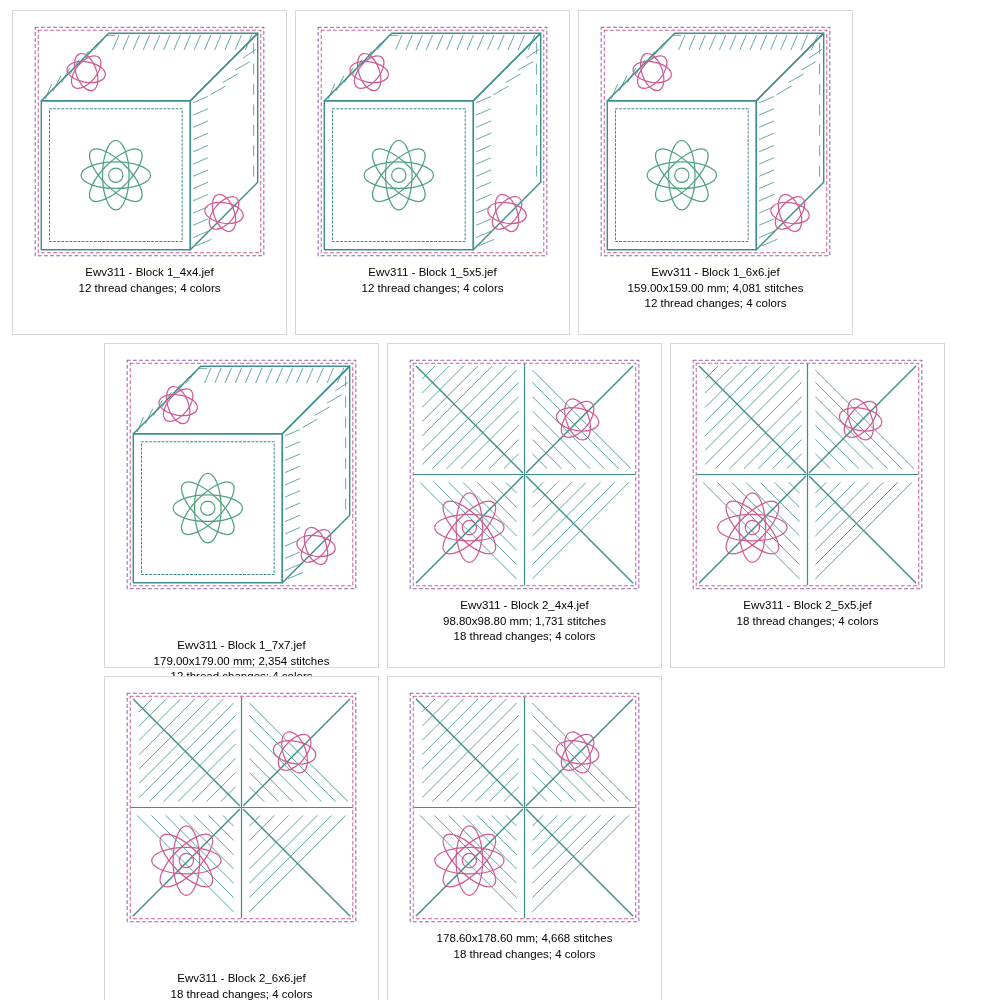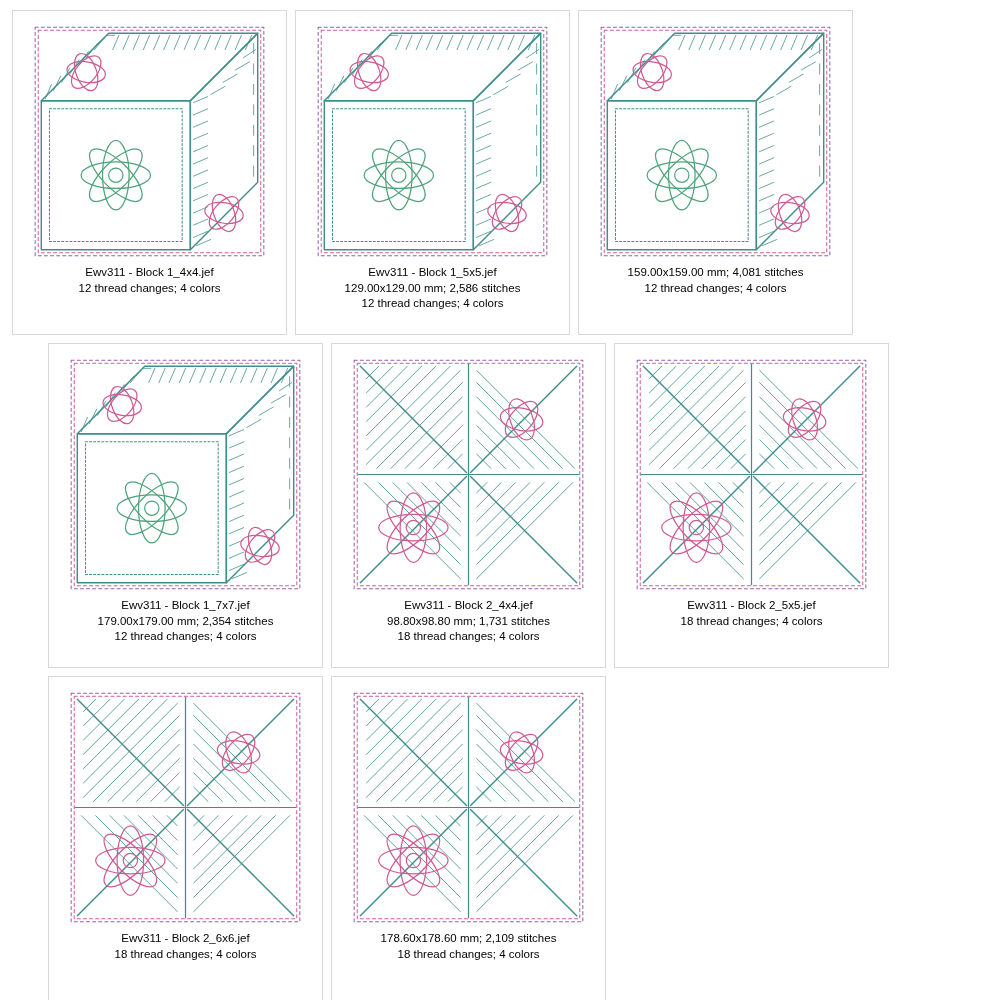--- a/index.html
+++ b/index.html
@@ -33,21 +33,22 @@
     box-sizing: border-box;
     border: 1px solid #d8d8d8;
     margin: 4px 4px;
     background: #ffffff;
     display: flex;
     flex-direction: column;
     align-items: center;
     padding-top: 8px;
   }
   .card-offset {
-    margin-left: 40px;
+    margin-left: 96px;
+    gap: 40px;
   }
   .art {
     width: 245px;
     height: 245px;
     position: relative;
   }
   .caption {
     width: 100%;
     text-align: center;
     font-size: 11.5px;
@@ -241,21 +242,20 @@
       <g stroke="#cf5b94" stroke-width="1.2">
         <ellipse cx="193" cy="190" rx="10" ry="19" transform="rotate(-20 193 190)"></ellipse>
         <ellipse cx="193" cy="190" rx="10" ry="19" transform="rotate(100 193 190)"></ellipse>
         <ellipse cx="193" cy="190" rx="10" ry="19" transform="rotate(40 193 190)"></ellipse>
       </g>
     </g>
   </svg>
         </div>
       <div class="caption">
         <span class="t">Ewv311 - Block 1_5x5.jef</span>
-        <span class="t">129.00x129.00 mm; 2,586 stitches</span>
         <span class="t">12 thread changes; 4 colors</span>
       </div>
     </div>
 
     <div class="card">
       <div class="art">
           <svg xmlns="http://www.w3.org/2000/svg" viewBox="0 0 240 240" width="245" height="245">
     <g fill="none" stroke-linecap="round" stroke-linejoin="round">
 
       <rect x="8" y="8" width="224" height="224" stroke="#8f5fae" stroke-width="1" stroke-dasharray="3 3"></rect>
@@ -335,20 +335,21 @@
 
       <g stroke="#cf5b94" stroke-width="1.2">
         <ellipse cx="193" cy="190" rx="10" ry="19" transform="rotate(-20 193 190)"></ellipse>
         <ellipse cx="193" cy="190" rx="10" ry="19" transform="rotate(100 193 190)"></ellipse>
         <ellipse cx="193" cy="190" rx="10" ry="19" transform="rotate(40 193 190)"></ellipse>
       </g>
     </g>
   </svg>
         </div>
       <div class="caption">
+        <span class="t">Ewv311 - Block 1_6x6.jef</span>
         <span class="t">159.00x159.00 mm; 4,081 stitches</span>
         <span class="t">12 thread changes; 4 colors</span>
       </div>
     </div>
 
     <div class="card card-offset">
       <div class="art">
           <svg xmlns="http://www.w3.org/2000/svg" viewBox="0 0 240 240" width="245" height="245">
     <g fill="none" stroke-linecap="round" stroke-linejoin="round">
 
@@ -763,19 +764,19 @@
         <ellipse cx="66" cy="172" rx="13" ry="34"></ellipse>
         <ellipse cx="66" cy="172" rx="34" ry="13"></ellipse>
         <ellipse cx="66" cy="172" rx="13" ry="34" transform="rotate(45 66 172)"></ellipse>
         <ellipse cx="66" cy="172" rx="34" ry="13" transform="rotate(45 66 172)"></ellipse>
         <circle cx="66" cy="172" r="7"></circle>
       </g>
     </g>
   </svg>
         </div>
       <div class="caption">
-        <span class="t">178.60x178.60 mm; 2,109 stitches</span>
+        <span class="t">178.60x178.60 mm; 4,668 stitches</span>
         <span class="t">18 thread changes; 4 colors</span>
       </div>
     </div>
 
   </div>
 </div>
 
 </body></html>

